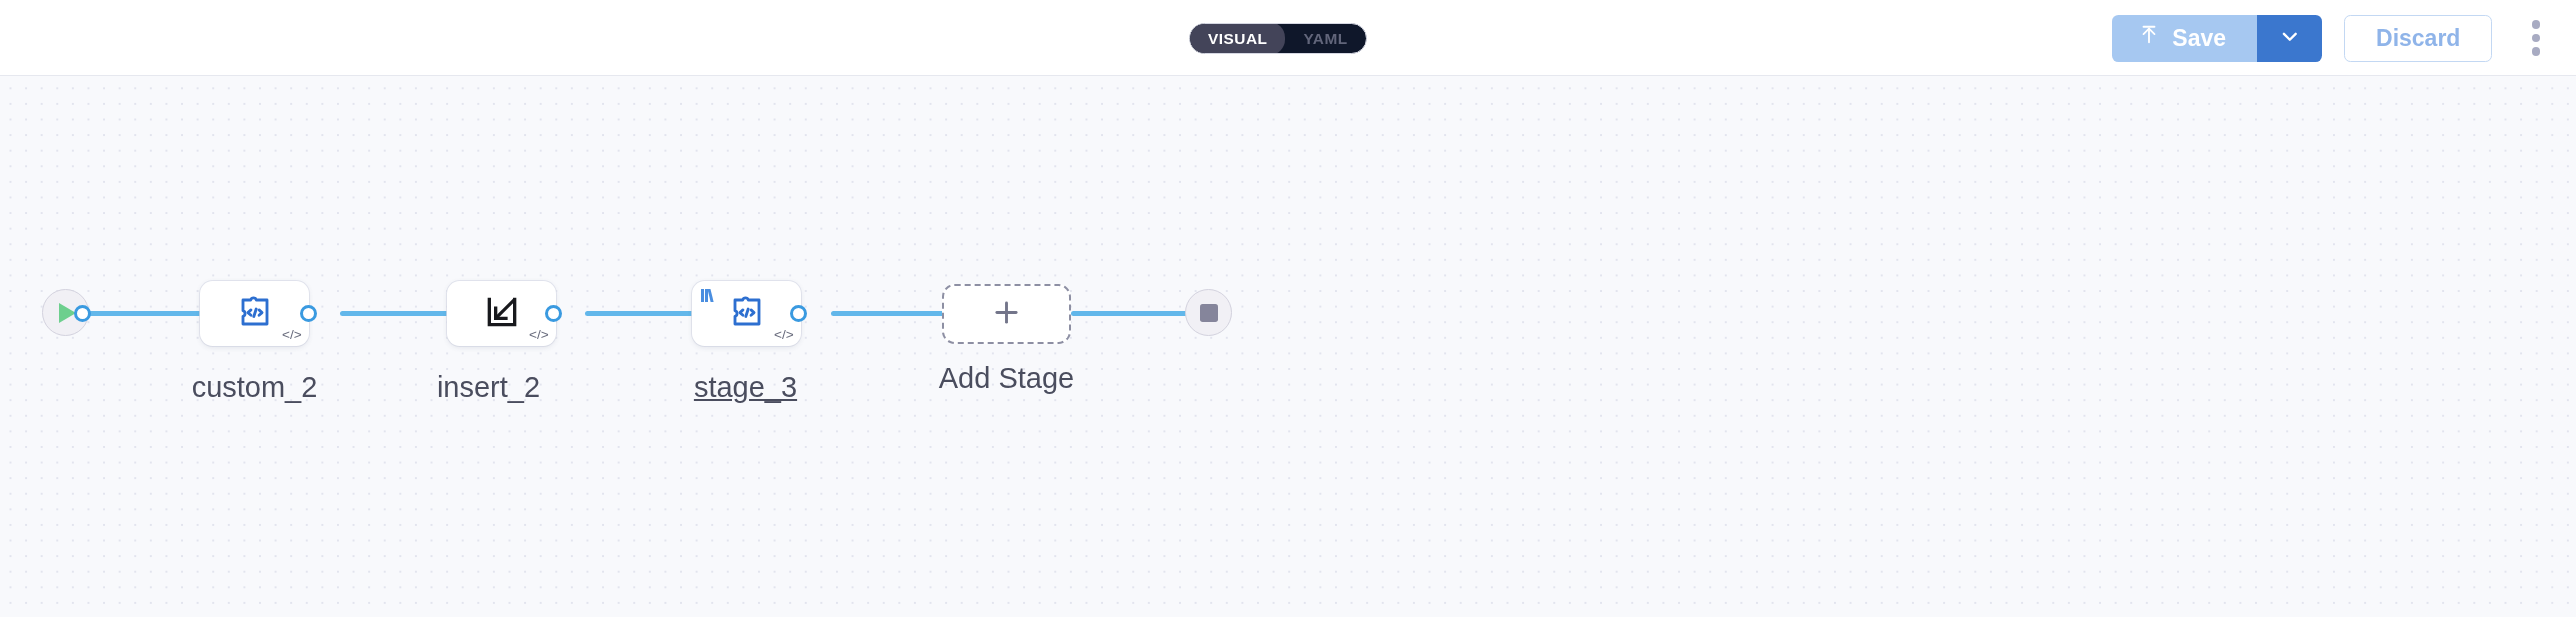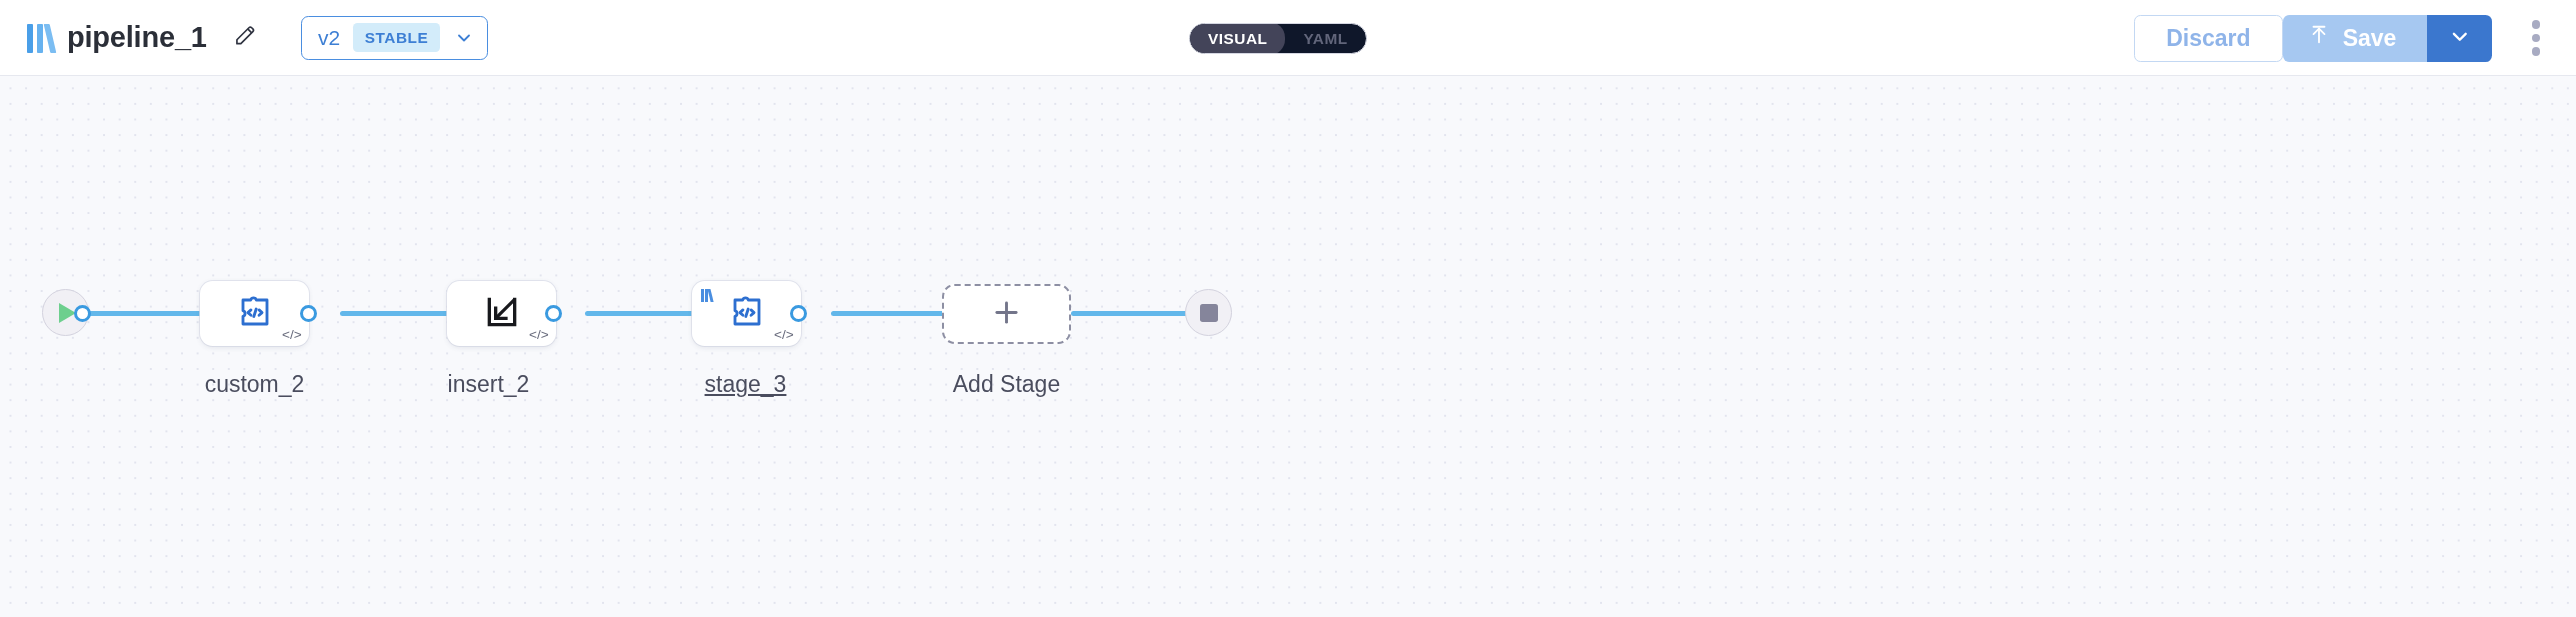--- a/index.html
+++ b/index.html
@@ -156,69 +156,36 @@
 
   #add-stage-node {
     position:absolute; width:129px; height:60px;
     border:2.7px dashed #8d8fa3; border-radius:12.7px;
     background:#ffffff;
     display:flex; align-items:center; justify-content:center;
     cursor:pointer;
   }
 
   .node-label {
-    position:absolute; font-size:23px; color:#4a4d5e;
+    position:absolute; font-size:29px; color:#4a4d5e;
     text-align:center; white-space:nowrap;
   }
 </style>
 </head>
 <body>
 
 <div id="header">
 
-  <div id="header-left">
-
-    <div class="logo-mark">
-      <i class="b1"></i>
-        <i class="b2"></i>
-        <i class="b3"></i>
-    </div>
-
-    <div id="page-title">pipeline_1</div>
-
-    <div id="edit-name-button">
-      <span>
-        <svg width="23.6" height="23.6" viewBox="0 0 24 24" fill="none" stroke="#2f3340" stroke-width="1.7" stroke-linecap="round" stroke-linejoin="round">
-          <path d="M4 20h4L20.2 7.8a2 2 0 0 0 0-2.8l-1.2-1.2a2 2 0 0 0-2.8 0L4 16v4z"></path>
-          <path d="M15.5 5.5l3 3"></path>
-        </svg>
-      </span>
-    </div>
-
-    <div id="version-selector">
-      <span id="version-label">v2</span>
-      <span id="version-status-badge">STABLE</span>
-      <span id="version-chevron-icon">
-        <svg width="20" height="20" viewBox="0 0 24 24" fill="none" stroke="#3d7fd4" stroke-width="2.2" stroke-linecap="round" stroke-linejoin="round">
-          <polyline points="6 9 12 15 18 9"></polyline>
-        </svg>
-      </span>
-    </div>
-  </div>
 
   <div id="view-toggle">
     <div class="toggle-opt active">VISUAL</div>
     <div class="toggle-opt">YAML</div>
   </div>
 
   <div id="header-right">
-
-    <div id="discard-button">
-      <span>Discard</span>
-    </div>
 
     <div id="save-group">
       <div id="save-button">
         <span>
           <svg width="22" height="22" viewBox="0 0 24 24" fill="none" stroke="#ffffff" stroke-width="2" stroke-linecap="round" stroke-linejoin="round">
             <line x1="12" y1="20" x2="12" y2="5"></line>
             <polyline points="6 11 12 5 18 11"></polyline>
             <line x1="6" y1="3" x2="18" y2="3"></line>
           </svg>
         </span>
@@ -226,20 +193,24 @@
       </div>
       <div id="save-dropdown-button">
         <span>
           <svg width="23.6" height="23.6" viewBox="0 0 24 24" fill="none" stroke="#ffffff" stroke-width="2.4" stroke-linecap="round" stroke-linejoin="round">
             <polyline points="6 9 12 15 18 9"></polyline>
           </svg>
         </span>
       </div>
     </div>
 
+    <div id="discard-button">
+      <span>Discard</span>
+    </div>
+
     <div id="overflow-menu-button">
       <span></span>
       <span></span>
       <span></span>
     </div>
   </div>
 </div>
 
 <div id="canvas">
   <div id="flow">
@@ -305,21 +276,21 @@
     <div class="node-label" style="left:673px; top:295px; width:145px;text-decoration:underline;">stage_3</div>
 
     <div id="add-stage-node" style="left:942px; top:208px;">
       <span>
         <svg width="33" height="33" viewBox="0 0 24 24" fill="none" stroke="#73758a" stroke-width="2.1" stroke-linecap="round">
           <line x1="12" y1="5" x2="12" y2="19"></line>
           <line x1="5" y1="12" x2="19" y2="12"></line>
         </svg>
       </span>
     </div>
-    <div class="node-label" style="left:934px; top:295px; width:145px;text-align:center;">Add Stage</div>
+    <div class="node-label" style="left:934px; top:286px; width:145px;text-align:center;">Add Stage</div>
 
     <div class="handle" style="left:1194px; top:229px;"></div>
     <div class="terminal-node" style="left:1185px; top:213px;">
       <div id="end-node-glyph"></div>
     </div>
 
   </div>
 </div>
 
 

